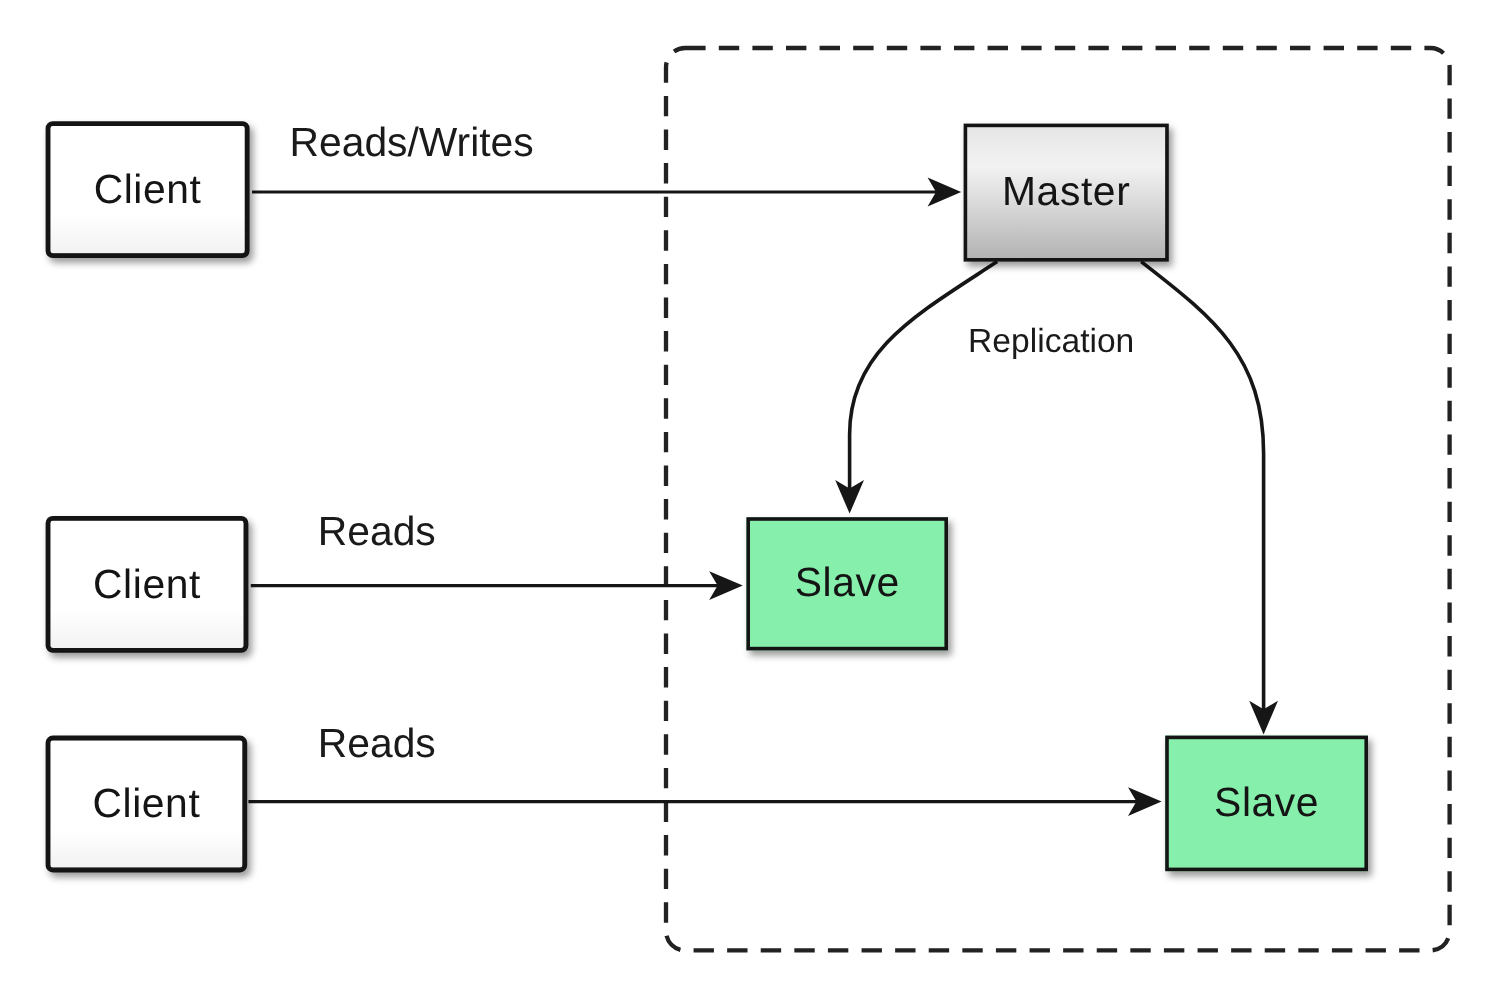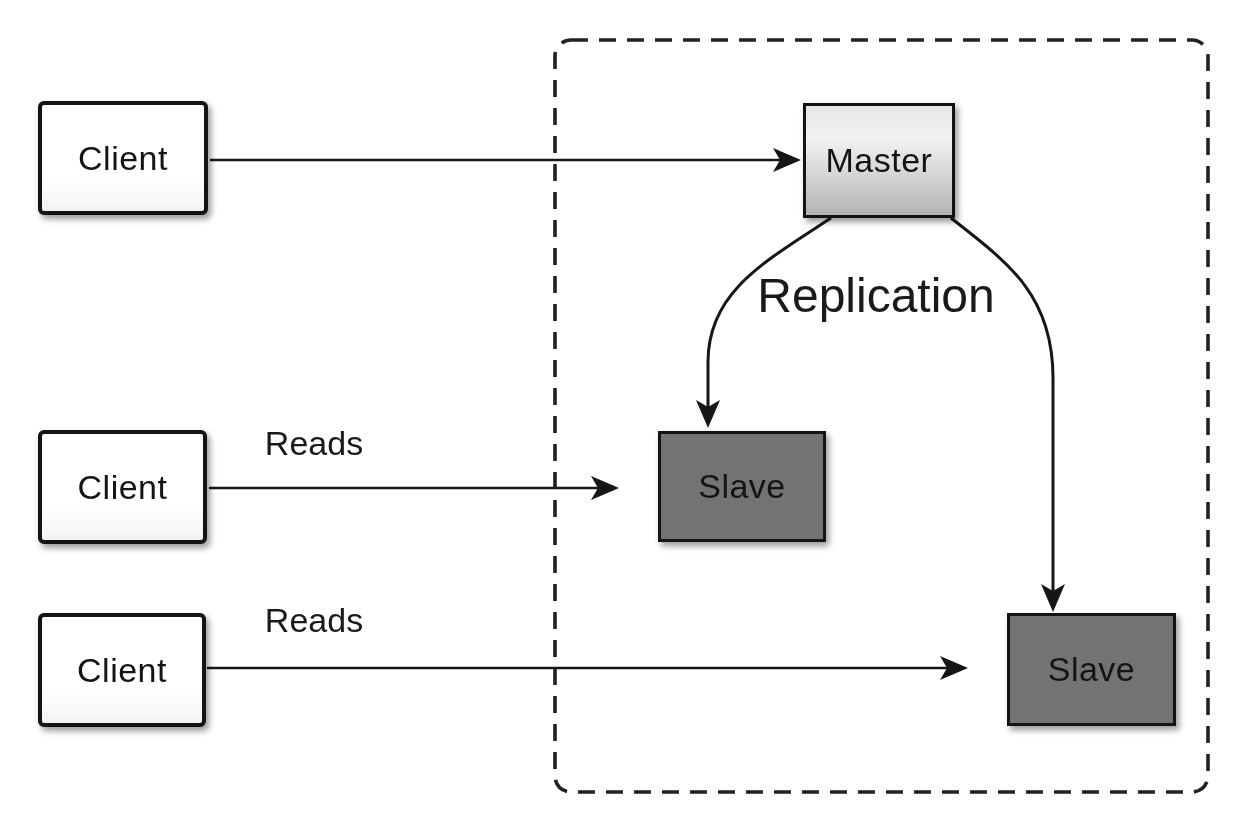--- a/index.html
+++ b/index.html
@@ -25,32 +25,31 @@
   }
   .node.client {
     border-width: 4px;
     border-radius: 6px;
     background: linear-gradient(180deg, #ffffff 0%, #ffffff 70%, #f2f2f2 100%);
   }
   .node.master {
     background: linear-gradient(180deg, #e6e6e6 0%, #f2f2f2 30%, #d8d8d8 60%, #b3b3b3 100%);
   }
   .node.slave {
-    background: #737373;
-    margin-left: 36px;
+    background: #86efac;
   }
 
   .edge-label {
     position: absolute;
     transform: translateX(-50%);
     color: #1a1a1a;
     font-size: 34px;
     white-space: nowrap;
   }
-  .edge-label.replication { font-size: 48px; }
+  .edge-label.replication { font-size: 28px; }
 
   .wire { stroke: #161616; stroke-width: 3; fill: none; }
   .wire.thin { stroke-width: 2.6; }
   .arrowhead { fill: #161616; stroke: none; }
   .container-border {
     fill: none;
     stroke: #222222;
     stroke-width: 3.6;
     stroke-dasharray: 17 11;
     stroke-linecap: butt;
@@ -96,32 +95,33 @@
   </div>
 
   <div class="node client" style="left:38px; top:430px; width:169px; height:114px;">
     <span>Client</span>
   </div>
 
   <div class="node client" style="left:38px; top:613px; width:168px; height:114px;">
     <span>Client</span>
   </div>
 
-  <div class="node master" style="left:803px; top:103px; width:152px; height:115px;">
+  <div class="node master" style="left:803px; top:103px; width:171px; height:115px;">
     <span>Master</span>
   </div>
 
   <div class="node slave" style="left:622px; top:431px; width:168px; height:111px;">
     <span>Slave</span>
   </div>
 
   <div class="node slave" style="left:971px; top:613px; width:169px; height:113px;">
     <span>Slave</span>
   </div>
 
+  <div class="edge-label" style="left:343px; top:100px;">Reads/Writes</div>
 
   <div class="edge-label" style="left:314px; top:424px;">Reads</div>
 
   <div class="edge-label" style="left:314px; top:601px;">Reads</div>
 
   <div class="edge-label replication" style="left:876px; top:268px;">Replication</div>
 
 </div>
 
 </body></html>

